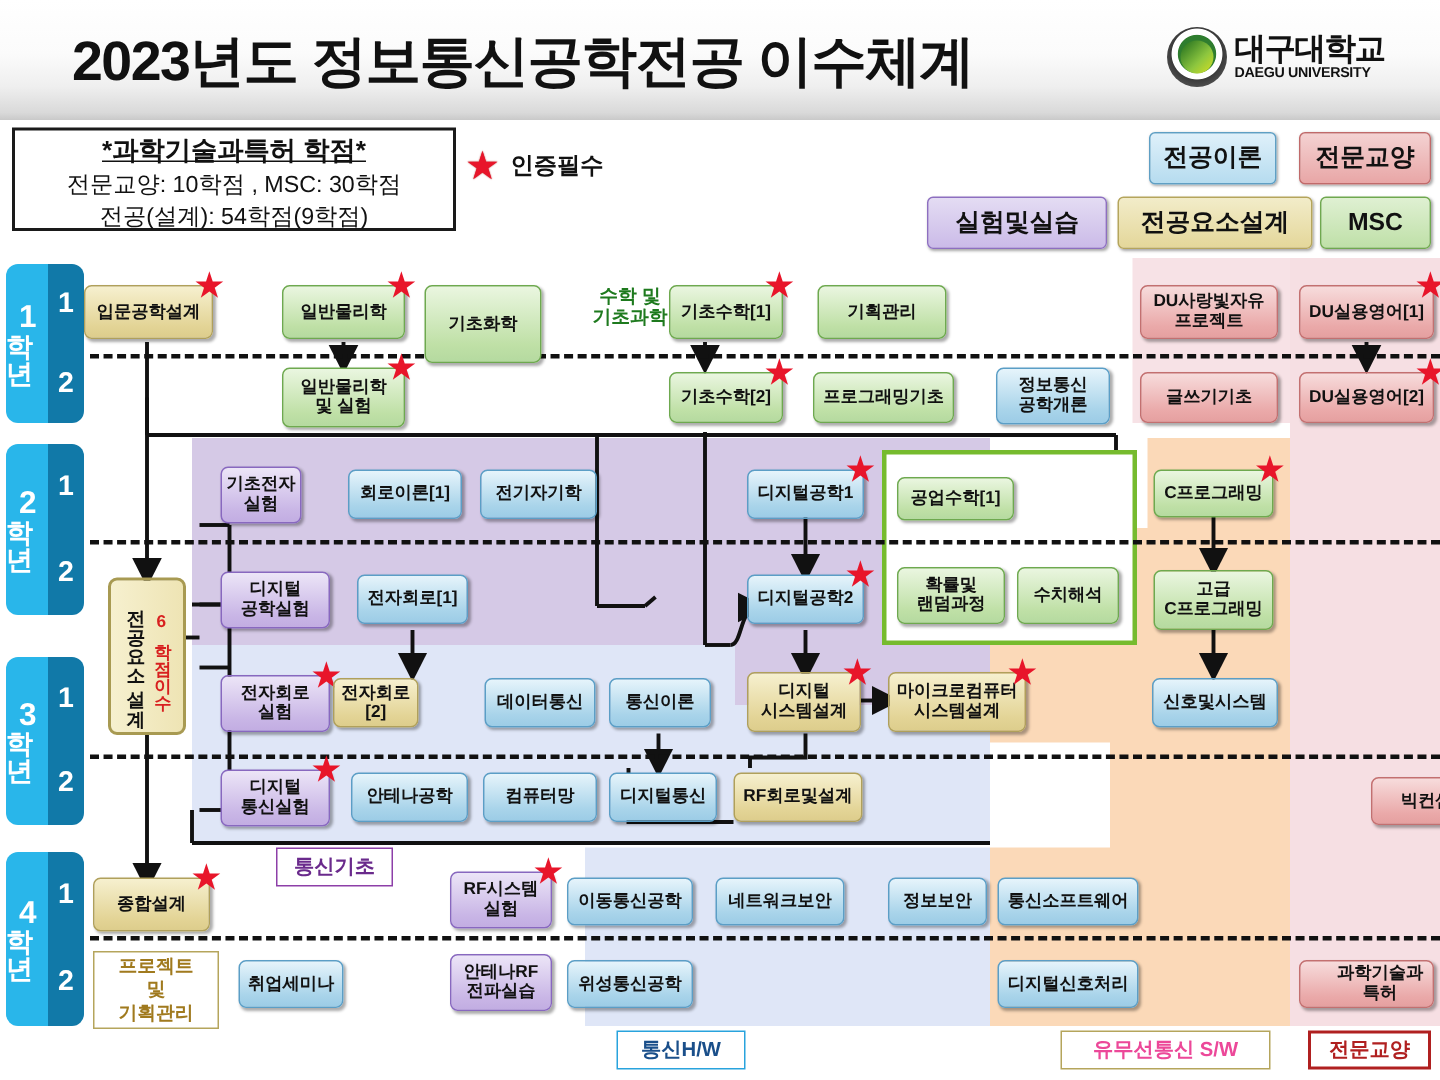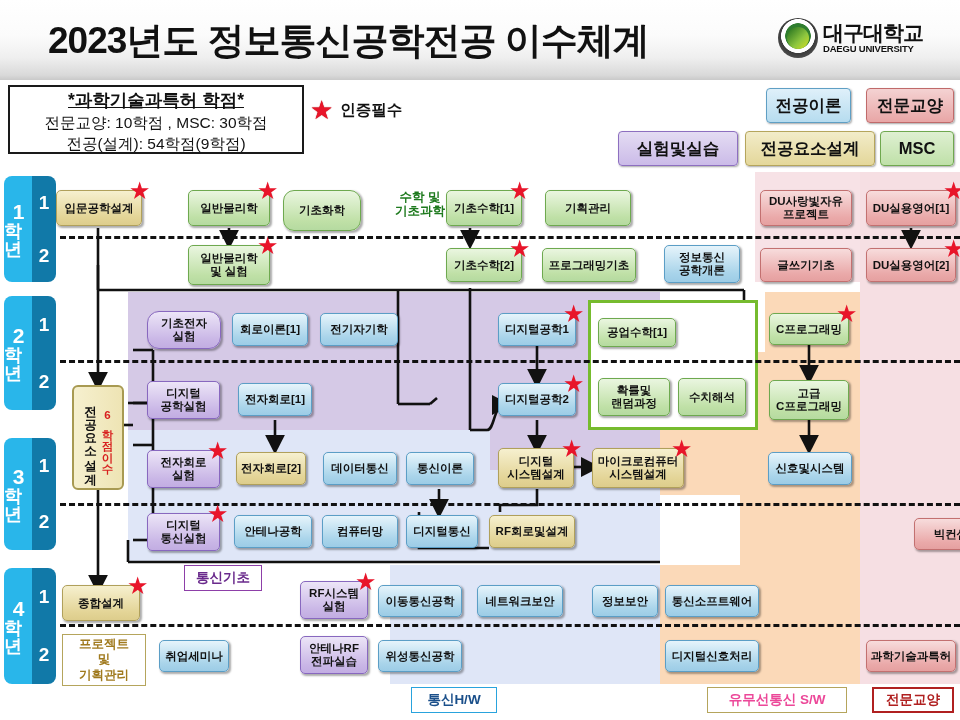--- a/index.html
+++ b/index.html
@@ -292,21 +292,21 @@
   <div class="boxlabel" style="left:872px;top:687px;width:82px;height:26px;border:2px solid #b02020;color:#b02020;">전문교양</div>
 
   <div class="cbox t-design" style="left:56px;top:190px;width:86px;height:36px;">
     <span>입문공학설계</span>
     <span class="starpin">★</span>
   </div>
   <div class="cbox t-msc" style="left:188px;top:190px;width:82px;height:36px;">
     <span>일반물리학</span>
     <span class="starpin">★</span>
   </div>
-  <div class="cbox t-msc" style="left:283px;top:190px;width:78px;height:41px;border-radius:11px;">
+  <div class="cbox t-msc" style="left:283px;top:190px;width:78px;height:52px;">
     <span>기초화학</span>
   </div>
   <div class="cbox t-msc" style="left:446px;top:190px;width:76px;height:36px;">
     <span>기초수학[1]</span>
     <span class="starpin">★</span>
   </div>
   <div class="cbox t-msc" style="left:545px;top:190px;width:86px;height:36px;">
     <span>기획관리</span>
   </div>
   <div class="cbox t-gen" style="left:760px;top:190px;width:92px;height:36px;">
@@ -341,21 +341,21 @@
     </span>
   </div>
   <div class="cbox t-gen" style="left:760px;top:248px;width:92px;height:34px;">
     <span>글쓰기기초</span>
   </div>
   <div class="cbox t-gen" style="left:866px;top:248px;width:90px;height:34px;">
     <span>DU실용영어[2]</span>
     <span class="starpin">★</span>
   </div>
 
-  <div class="cbox t-lab" style="left:147px;top:311px;width:74px;height:38px;border-radius:12px;">
+  <div class="cbox t-lab" style="left:147px;top:311px;width:54px;height:38px;">
     <span>
       <span>기초전자</span><br>
       <span>실험</span>
     </span>
   </div>
   <div class="cbox t-theory" style="left:232px;top:313px;width:76px;height:33px;">
     <span>회로이론[1]</span>
   </div>
   <div class="cbox t-theory" style="left:320px;top:313px;width:78px;height:33px;">
     <span>전기자기학</span>
@@ -401,21 +401,21 @@
     </span>
   </div>
 
   <div class="cbox t-lab" style="left:147px;top:450px;width:73px;height:38px;">
     <span>
       <span>전자회로</span><br>
       <span>실험</span>
     </span>
     <span class="starpin">★</span>
   </div>
-  <div class="cbox t-design" style="left:236px;top:452px;width:70px;height:33px;">
+  <div class="cbox t-design" style="left:222px;top:452px;width:57px;height:33px;">
     <span>전자회로[2]</span>
   </div>
   <div class="cbox t-theory" style="left:323px;top:452px;width:74px;height:33px;">
     <span>데이터통신</span>
   </div>
   <div class="cbox t-theory" style="left:406px;top:452px;width:68px;height:33px;">
     <span>통신이론</span>
   </div>
   <div class="cbox t-design" style="left:498px;top:448px;width:76px;height:40px;">
     <span>
@@ -496,17 +496,17 @@
       <span>안테나RF</span><br>
       <span>전파실습</span>
     </span>
   </div>
   <div class="cbox t-theory" style="left:378px;top:640px;width:84px;height:32px;">
     <span>위성통신공학</span>
   </div>
   <div class="cbox t-theory" style="left:665px;top:640px;width:94px;height:32px;">
     <span>디지털신호처리</span>
   </div>
-  <div class="cbox t-gen" style="left:866px;top:640px;width:90px;height:32px;">
+  <div class="cbox t-gen" style="left:866px;top:640px;width:90px;height:32px;padding-left:20px;">
     <span>과학기술과특허</span>
   </div>
 
 </div>
 
 </body></html>

